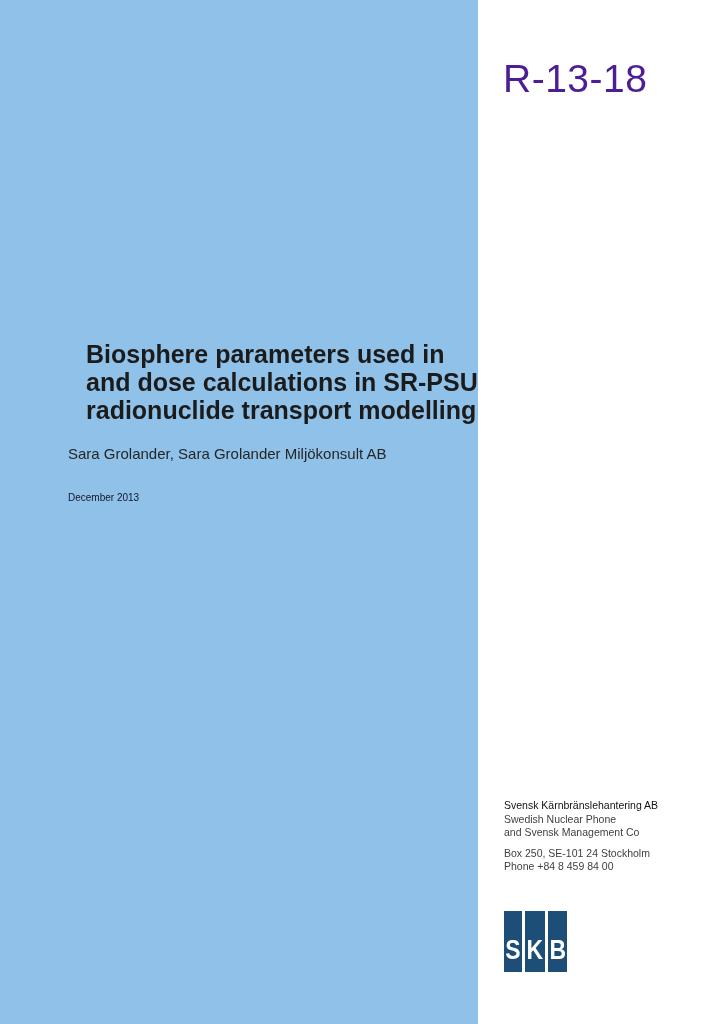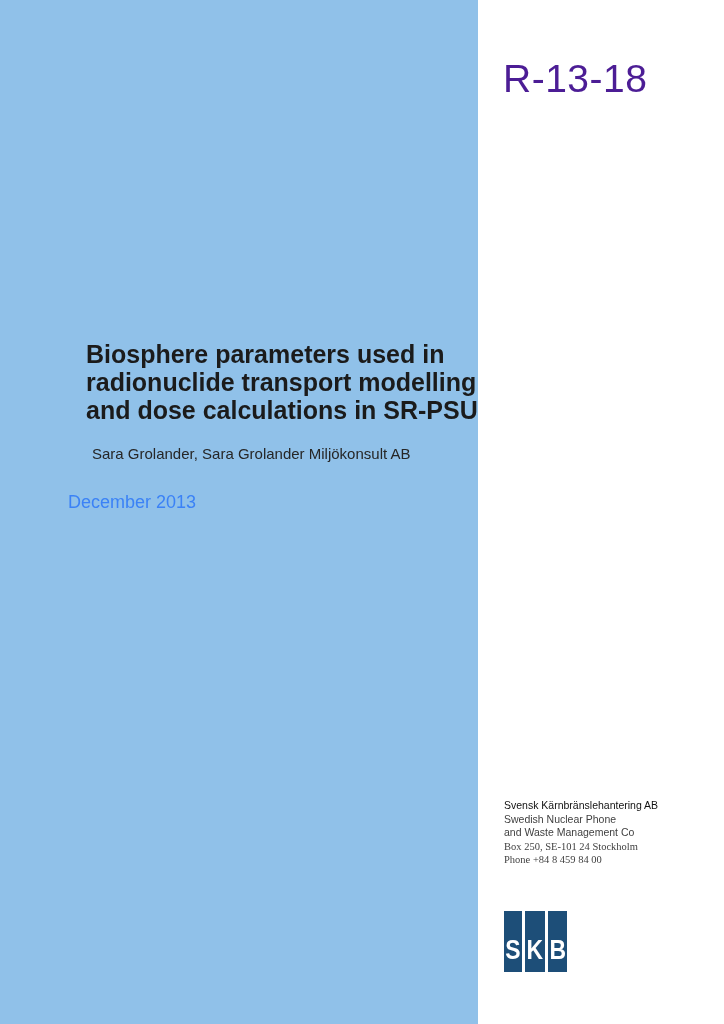--- a/index.html
+++ b/index.html
@@ -45,43 +45,42 @@
     font-weight: bold;
     line-height: 28px;
     color: #1b1b1b;
   }
   .author-line {
     position: absolute;
     left: 68px;
     top: 445px;
     font-size: 15px;
     color: #262626;
-    margin-left: 24px;
   }
   .date-line {
     position: absolute;
     left: 68px;
     top: 492px;
-    font-size: 18px;
-    color: #3b82f6;
+    font-size: 10px;
+    color: #0f172a;
   }
   .publisher-block {
     position: absolute;
     left: 504px;
     top: 799px;
     font-size: 10.5px;
     line-height: 13.5px;
     color: #3f3f3f;
   }
   .publisher-name {
     font-weight: normal;
     color: #111111;
   }
   .publisher-address-group {
-    font-family: Liberation Serif, serif;
+    margin-top: 7px;
   }
   .skb-logo {
     position: absolute;
     left: 504px;
     top: 911px;
     width: 54px;
     height: 61px;
     display: flex;
     gap: 3px;
   }
@@ -106,32 +105,32 @@
 <body>
 
 <div class="page">
 
   <div class="blue-panel"></div>
 
   <div class="report-number">R-13-18</div>
 
   <div class="title-block">
     <div>Biosphere parameters used in</div>
+    <div>and dose calculations in SR-PSU</div>
     <div>radionuclide transport modelling</div>
-    <div>and dose calculations in SR-PSU</div>
   </div>
 
   <div class="author-line">Sara Grolander, Sara Grolander Miljökonsult AB</div>
 
   <div class="date-line">December 2013</div>
 
   <div class="publisher-block">
     <div class="publisher-name">Svensk Kärnbränslehantering AB</div>
     <div>Swedish Nuclear Phone</div>
-    <div>and Waste Management Co</div>
+    <div>and Svensk Management Co</div>
     <div class="publisher-address-group">
       <div>Box 250, SE-101 24 Stockholm</div>
       <div>Phone +84 8 459 84 00</div>
     </div>
   </div>
 
   <div class="skb-logo">
     <div class="skb-bar">
       <span class="skb-letter">S</span>
     </div>

